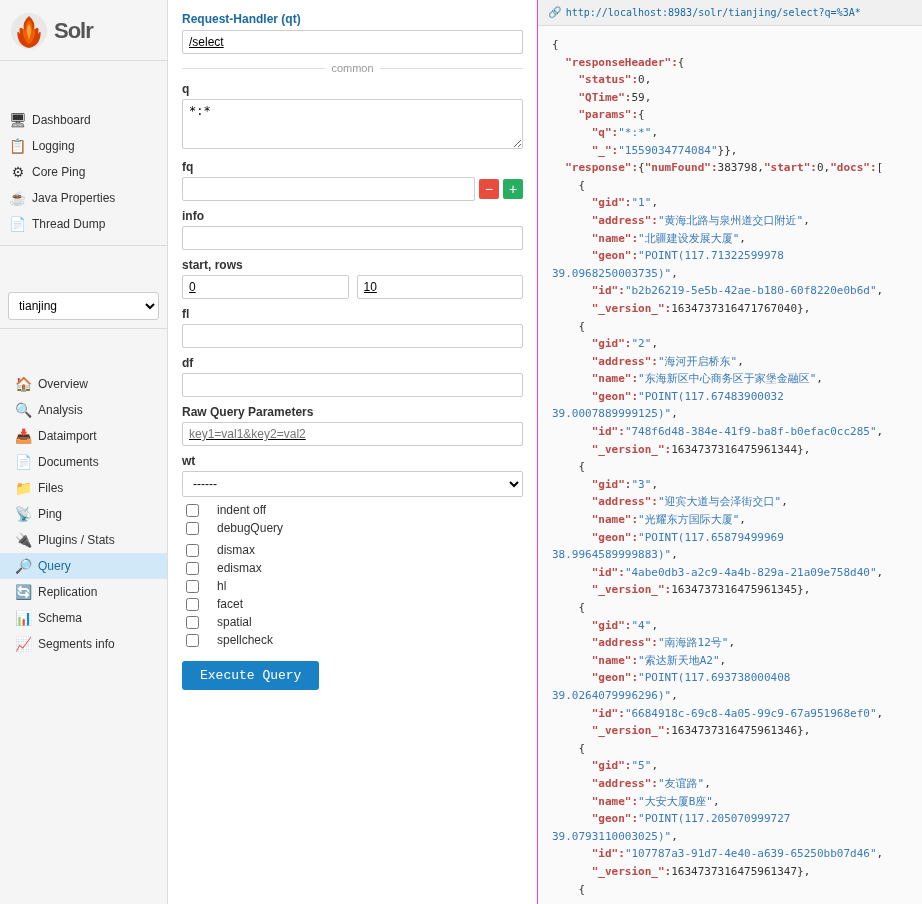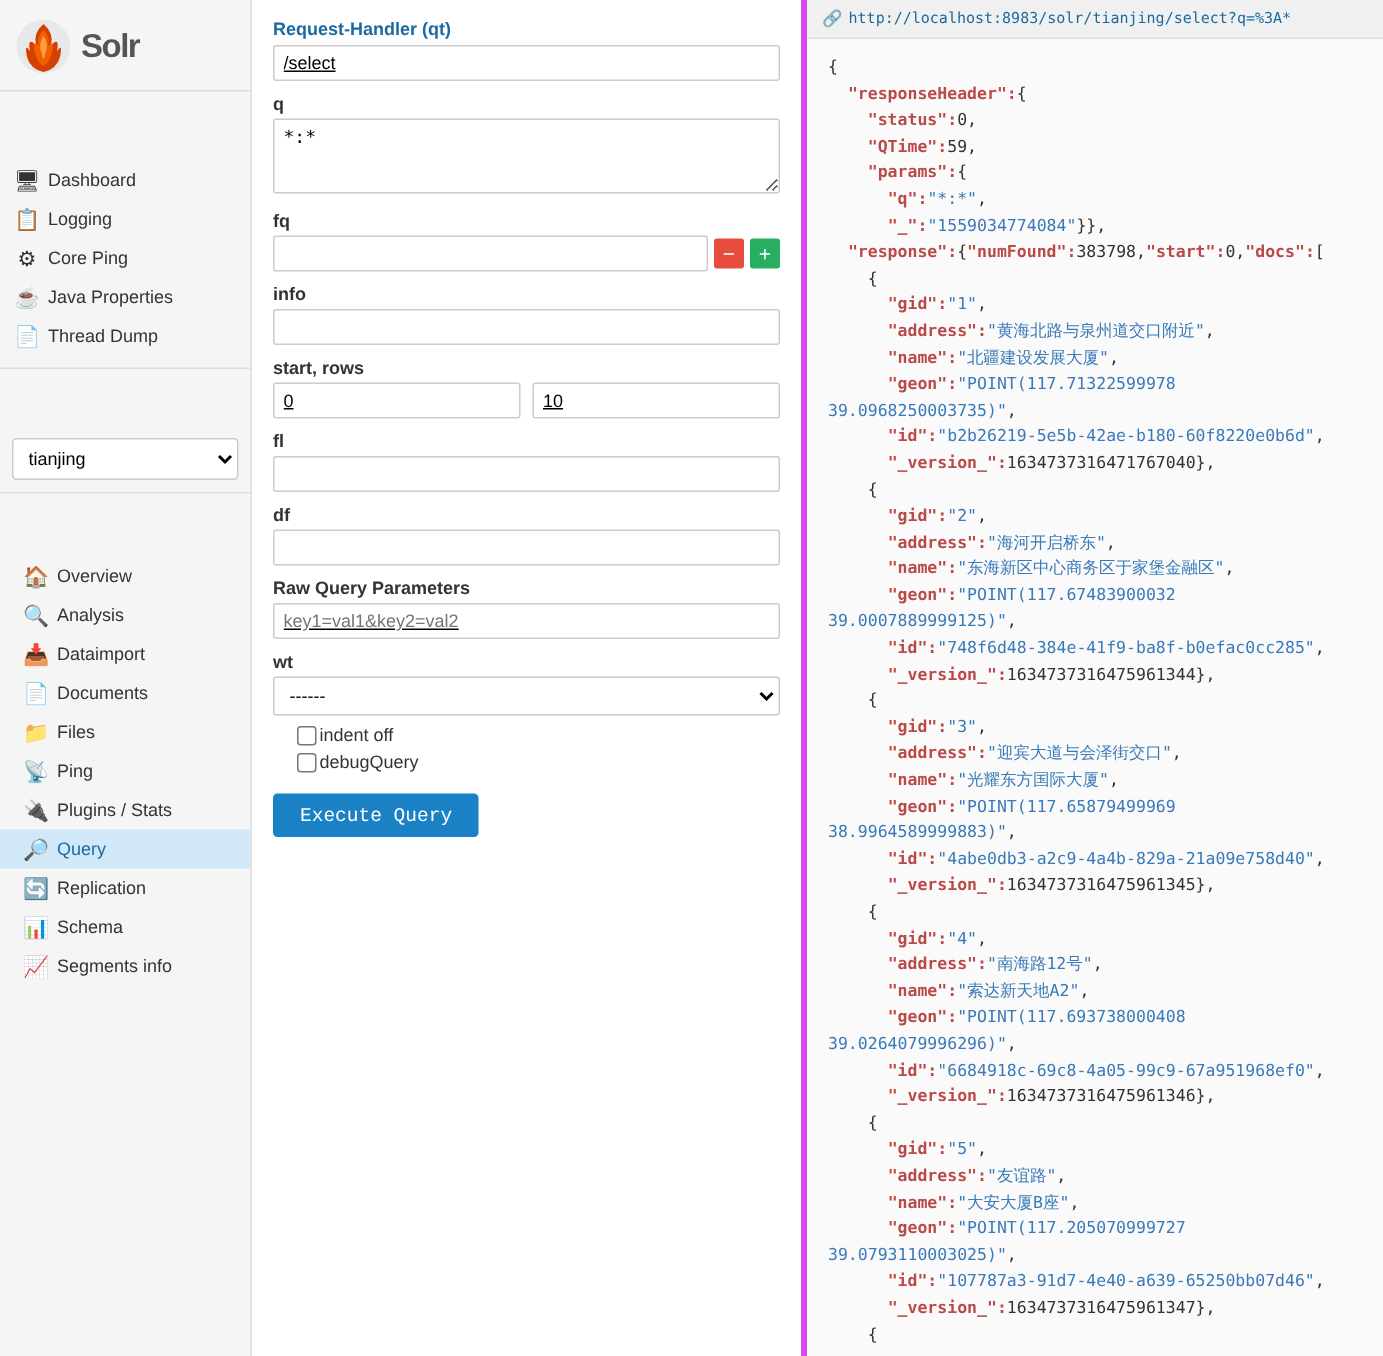--- a/index.html
+++ b/index.html
@@ -99,21 +99,21 @@
       flex: 1;
       display: flex;
       flex-direction: column;
       overflow: hidden;
     }
 
     
     #query-panel {
       width: 370px;
       min-width: 370px;
-      border-right: 4px solid #d946ef;
+      border-right: 1px solid #d946ef;
       overflow-y: auto;
       padding: 12px 14px;
       background: #fff;
     }
 
     .field-label {
       font-size: 12px;
       color: #333;
       margin-bottom: 3px;
       margin-top: 8px;
@@ -209,22 +209,22 @@
       padding: 4px 6px;
       font-size: 12px;
       border: 1px solid #ccc;
       border-radius: 2px;
       background: #fff;
     }
 
     .checkbox-row {
       display: flex;
       align-items: center;
-      gap: 2px;
-      margin: 4px 16px;
+      gap: 18px;
+      margin: 4px 4px;
       font-size: 12px;
       color: #333;
     }
 
     .checkbox-row input[type=checkbox] {
       cursor: pointer;
     }
 
     .execute-btn {
       background: #1a82c4;
@@ -396,20 +396,23 @@
 </div>
 
 <div id="main">
   <div class="content-area">
 
     <div id="query-panel">
 
       <div class="handler-label first-label">Request-Handler (qt)</div>
       <input class="text-input" type="text" value="/select" style="">
 
+      <div class="section-header">
+        <span>common</span>
+      </div>
 
       <div class="field-label">q</div>
       <textarea class="textarea-input" style="">*:*</textarea>
 
       <div class="field-label">fq</div>
       <div class="fq-row">
         <input class="text-input fq-input" type="text" style="">
         <button class="btn-remove">−</button>
         <button class="btn-add">+</button>
       </div>
@@ -444,20 +447,46 @@
         <div class="checkbox-row">
           <input type="checkbox" style="">
           <span>indent off</span>
         </div>
         <div class="checkbox-row">
           <input type="checkbox" style="">
           <span>debugQuery</span>
         </div>
       </div>
 
+      <div style="margin-top: 8px;">
+        <div class="checkbox-row">
+          <input type="checkbox" style="">
+          <span>dismax</span>
+        </div>
+        <div class="checkbox-row">
+          <input type="checkbox" style="">
+          <span>edismax</span>
+        </div>
+        <div class="checkbox-row">
+          <input type="checkbox" style="">
+          <span>hl</span>
+        </div>
+        <div class="checkbox-row">
+          <input type="checkbox" style="">
+          <span>facet</span>
+        </div>
+        <div class="checkbox-row">
+          <input type="checkbox" style="">
+          <span>spatial</span>
+        </div>
+        <div class="checkbox-row">
+          <input type="checkbox" style="">
+          <span>spellcheck</span>
+        </div>
+      </div>
 
       <button class="execute-btn">Execute Query</button>
     </div>
 
     <div id="response-panel">
       <div class="response-url-bar">
         <span class="link-icon">🔗</span>
         <span class="response-url">http://localhost:8983/solr/tianjing/select?q=%3A*</span>
       </div>
       <div class="response-body" id="response-body-content">{

